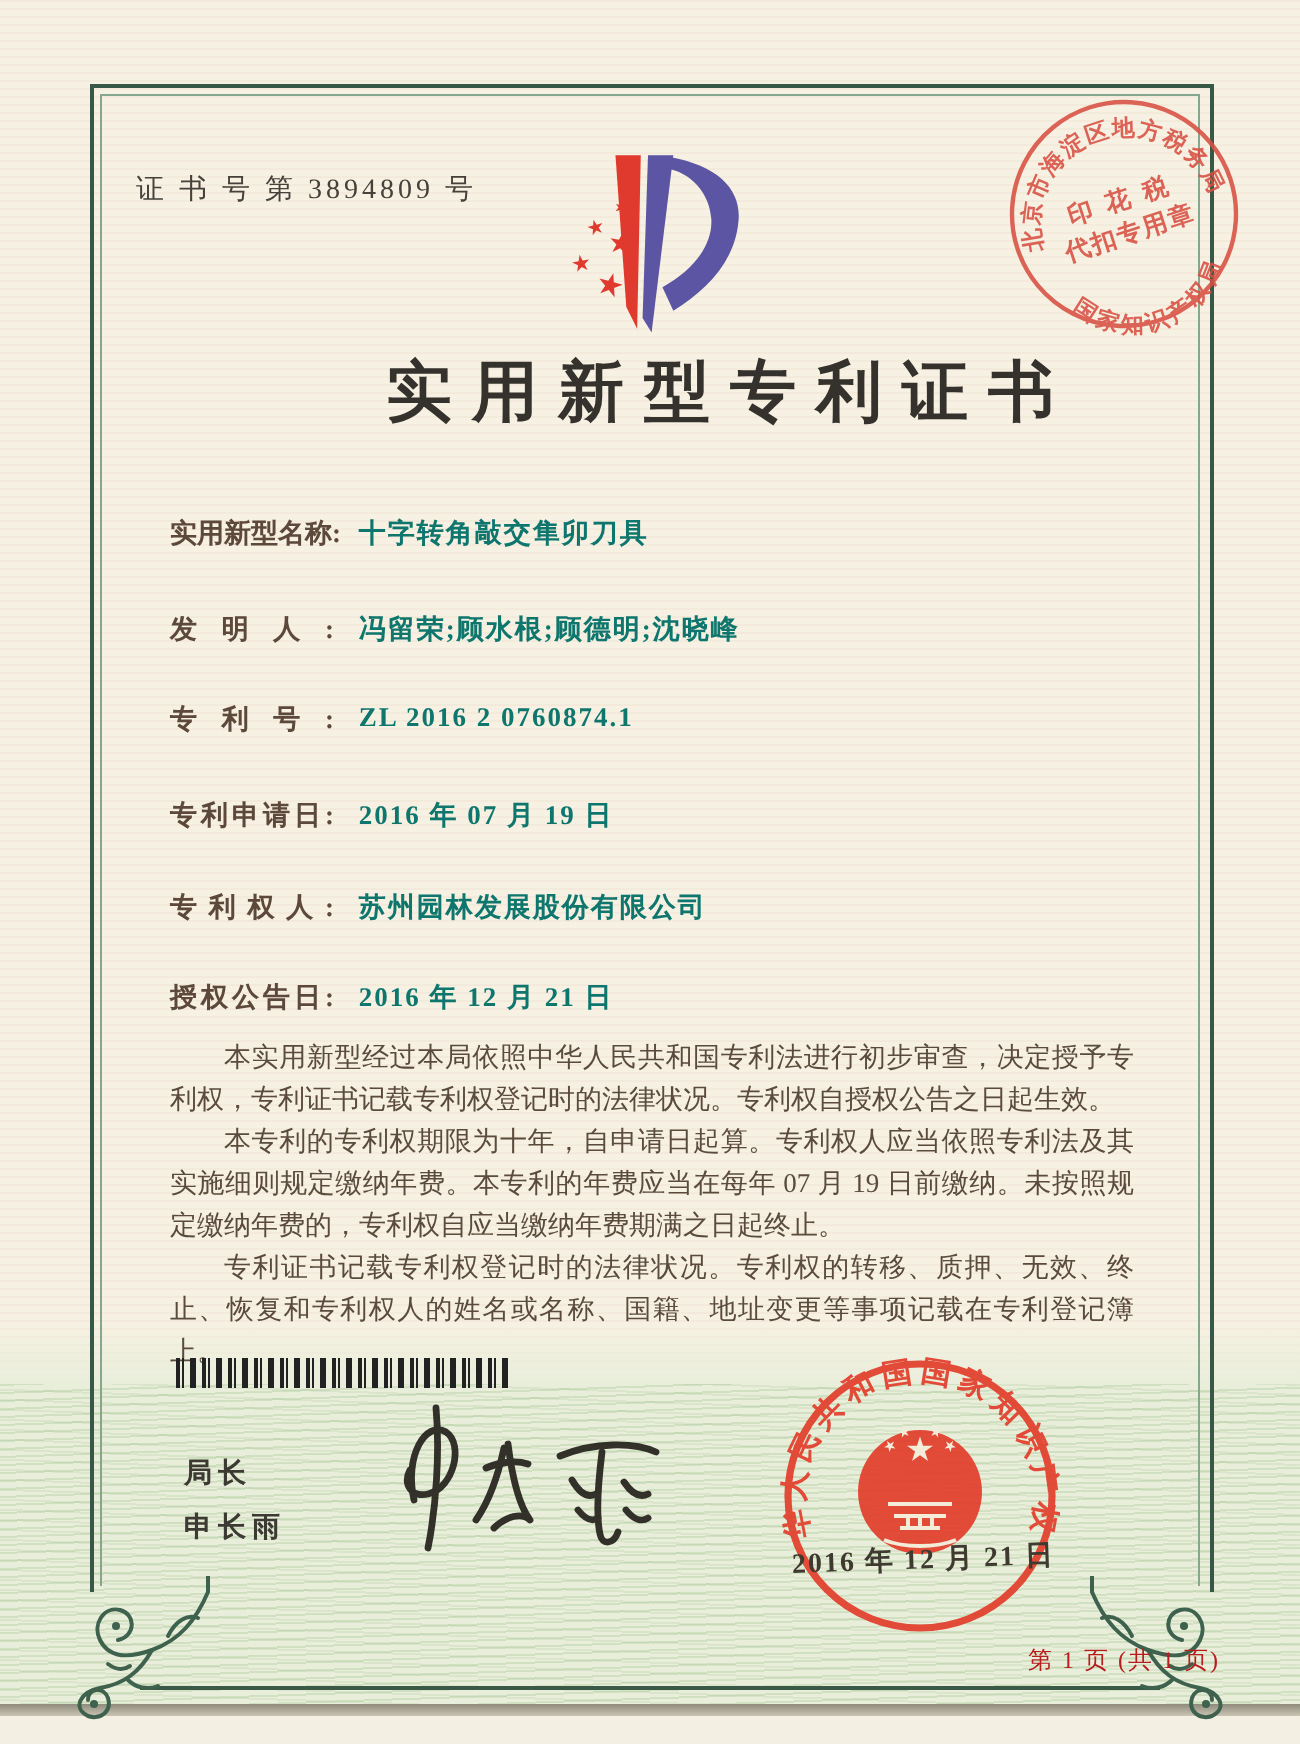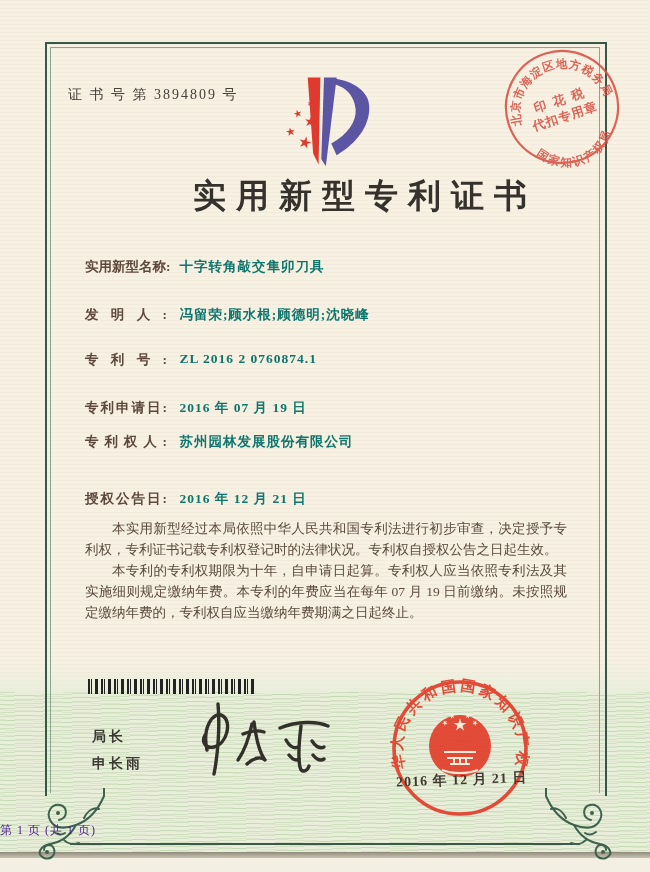--- a/index.html
+++ b/index.html
@@ -32,43 +32,43 @@
   .corner-right{left:544px;top:788px;transform:scaleX(-1);}
 
   .certno{position:absolute;left:68px;top:86px;font-size:14px;color:#46413a;letter-spacing:2px;}
   .title{position:absolute;left:0;top:174px;width:650px;text-align:center;
     font-size:33px;font-weight:700;letter-spacing:10px;color:#35322d;margin-left:40px;}
 
   .field-row{position:absolute;left:85px;height:20px;font-size:13.5px;color:#53453a;white-space:nowrap;}
   .field-label{display:inline-block;width:82px;text-align:justify;text-align-last:justify;
     font-weight:700;color:#5d483c;vertical-align:top;}
   .field-value{display:inline-block;margin-left:9px;font-weight:700;color:#0f766e;letter-spacing:1px;}
-  .row0{top:258px;}.row1{top:306px;}.row2{top:351px;}.row3{top:399px;}.row4{top:433px;}.row5{top:490px;}
+  .row0{top:258px;}.row1{top:306px;}.row2{top:351px;}.row3{top:399px;}.row4{top:445px;}.row5{top:490px;}
 
   .body-text{position:absolute;left:85px;top:518px;width:482px;font-size:13.5px;
     line-height:21px;color:#5a4b3d;text-align:justify;}
   .body-text p{margin:0;text-indent:2em;}
 
   .barcode{position:absolute;left:88px;top:679px;width:166px;height:15px;
     background:repeating-linear-gradient(90deg,#222 0 2px,transparent 2px 3px,#222 3px 4px,
       transparent 4px 7px,#222 7px 10px,transparent 10px 13px);}
 
   .official{position:absolute;left:92px;font-size:14px;color:#3c3a33;letter-spacing:3px;font-weight:700;}
   .official-title{top:728px;}
   .official-name{top:755px;}
 
   .signature{position:absolute;left:185px;top:698px;width:150px;height:82px;}
   .seal{position:absolute;left:390px;top:678px;width:140px;height:140px;opacity:.93;}
   .seal-date{position:absolute;left:396px;top:771px;width:140px;font-size:14px;color:#3f3a30;
     letter-spacing:1px;transform:rotate(-2deg);z-index:6;font-weight:700;}
   .tax-stamp{position:absolute;left:494px;top:46px;width:134px;height:122px;opacity:.88;}
   .logo{position:absolute;left:268px;top:74px;width:112px;height:94px;}
 
-  .footer-page{position:absolute;left:0;top:822px;width:610px;text-align:left;
-    font-size:12px;color:#4c1d95;letter-spacing:1px;}
+  .footer-page{position:absolute;left:0;top:822px;width:610px;text-align:right;
+    font-size:12px;color:#b91c1c;letter-spacing:1px;}
 </style>
 </head>
 <body>
 
 <div id="page">
 
   <div class="green-fade"></div>
   <div class="green-zone"></div>
   <div class="bottom-shadow"></div>
   <div class="scanner-bed"></div>
@@ -157,20 +157,21 @@
     <span class="field-value">苏州园林发展股份有限公司</span>
   </div>
   <div class="field-row row5">
     <span class="field-label">授权公告日:</span>
     <span class="field-value">2016 年 12 月 21 日</span>
   </div>
 
   <div class="body-text">
     <p>本实用新型经过本局依照中华人民共和国专利法进行初步审查，决定授予专利权，专利证书记载专利权登记时的法律状况。专利权自授权公告之日起生效。</p>
     <p>本专利的专利权期限为十年，自申请日起算。专利权人应当依照专利法及其实施细则规定缴纳年费。本专利的年费应当在每年 07 月 19 日前缴纳。未按照规定缴纳年费的，专利权自应当缴纳年费期满之日起终止。</p>
+    <p>专利证书记载专利权登记时的法律状况。专利权的转移、质押、无效、终止、恢复和专利权人的姓名或名称、国籍、地址变更等事项记载在专利登记簿上。</p>
   </div>
 
   <div class="barcode"></div>
 
   <div class="official official-title">局长</div>
   <div class="official official-name">申长雨</div>
 
   <svg class="signature" viewBox="0 0 150 82">
     <g stroke="#24221c" stroke-width="3.4" fill="none" stroke-linecap="round" stroke-linejoin="round" opacity="0.92">
       <path d="M22,52 C17,30 28,12 38,18 C47,24 42,46 29,49 C21,51 16,44 20,37"></path>

